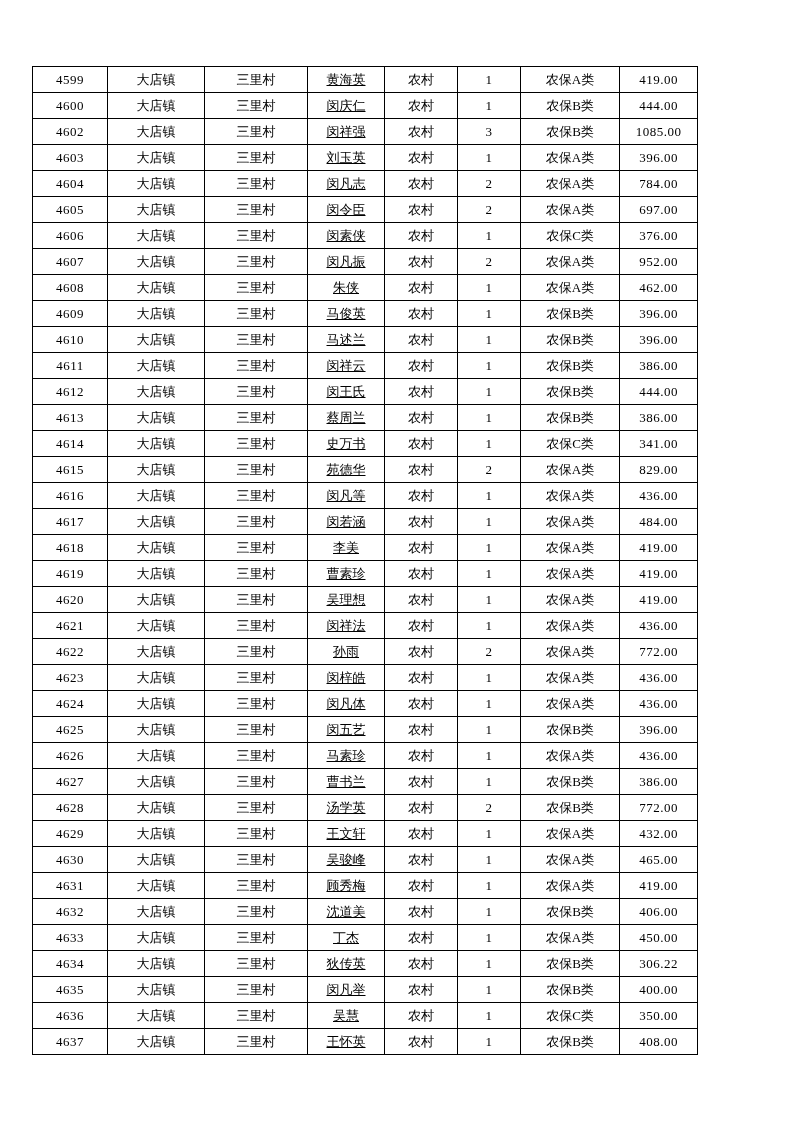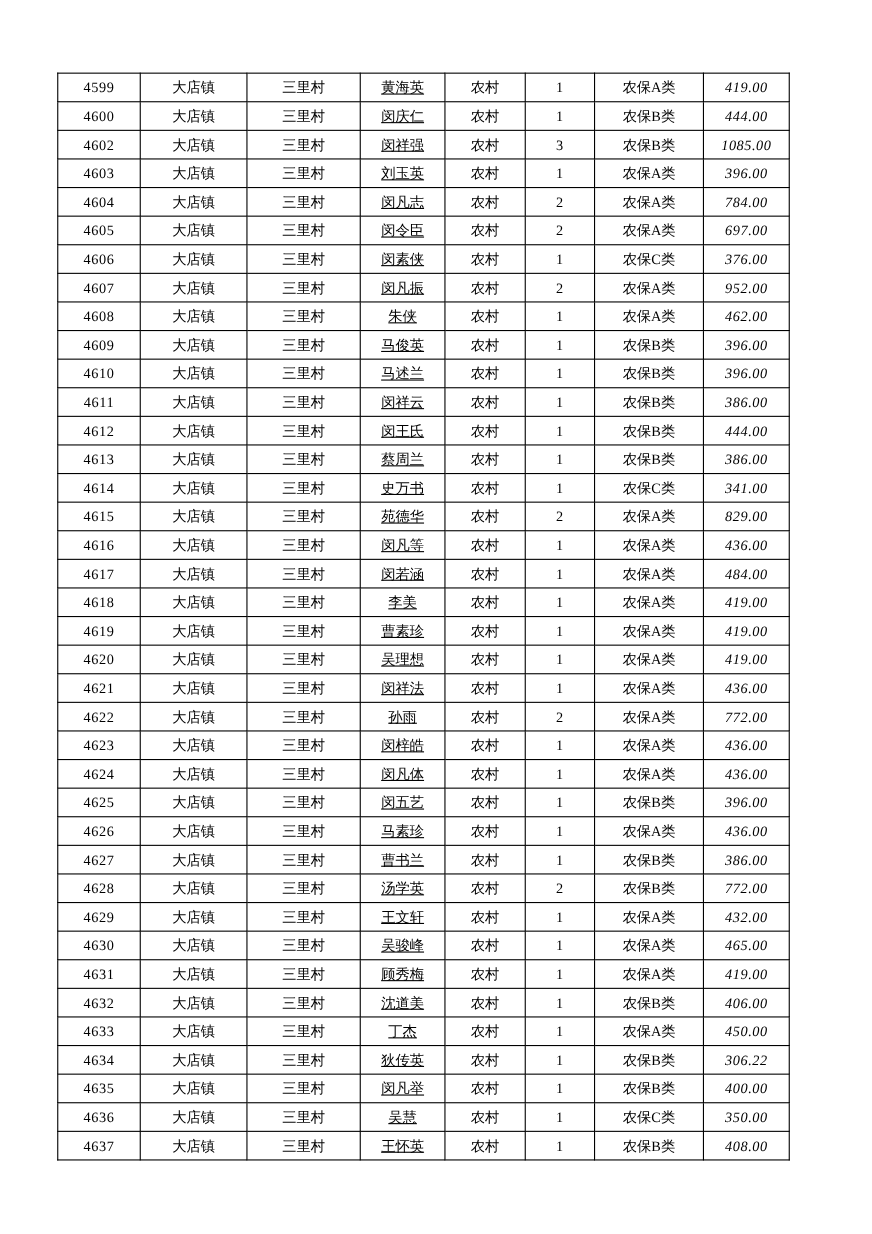--- a/index.html
+++ b/index.html
@@ -11,21 +11,21 @@
     width: 793px;
     height: 1122px;
     font-family: "Liberation Serif", "DejaVu Serif", serif;
     color: #000000;
   }
   .page {
     position: relative;
     width: 793px;
     height: 1122px;
     box-sizing: border-box;
-    padding: 66px 68px 0 52px;
+    padding: 66px 68px 0 32px;
   }
   table.roster {
     border-collapse: collapse;
     width: 657px;
     table-layout: fixed;
   }
   table.roster td {
     border: 1px solid #000000;
     height: 25px;
     line-height: 25px;
@@ -36,21 +36,21 @@
     overflow: hidden;
     white-space: nowrap;
   }
   td.col-id      { width: 74px; }
   td.col-town    { width: 96px; }
   td.col-village { width: 102px; margin-top: 24px; }
   td.col-name    { width: 76px; text-decoration: underline; }
   td.col-type    { width: 72px; }
   td.col-count   { width: 62px; }
   td.col-cat     { width: 98px; }
-  td.col-amount  { width: 77px; font-style: italic; }
+  td.col-amount  { width: 77px; }
   .num {
     font-family: "Liberation Serif", "DejaVu Serif", serif;
     letter-spacing: 0.5px;
   }
 </style>
 </head>
 <body>
 
 <div class="page">
   <table class="roster">

